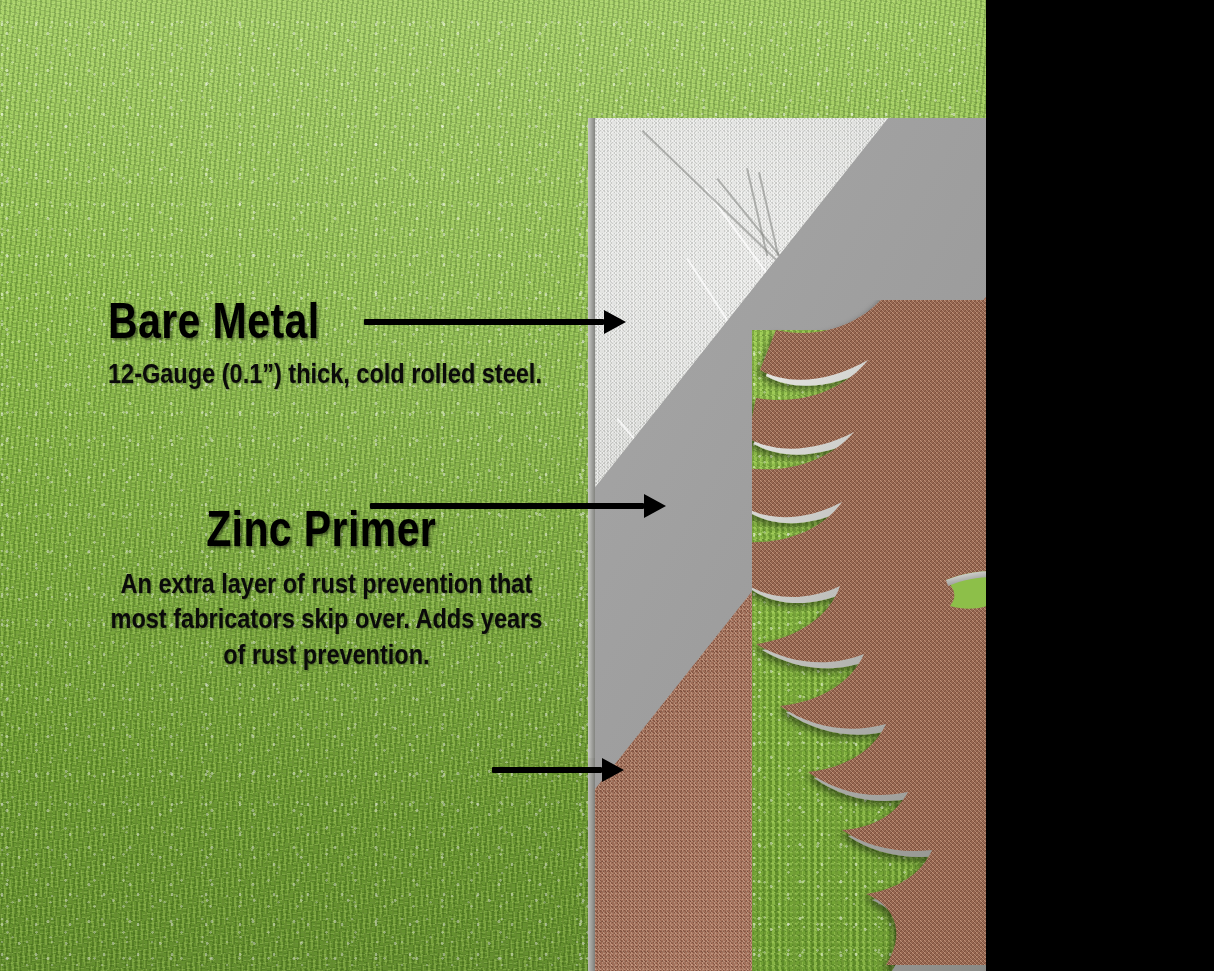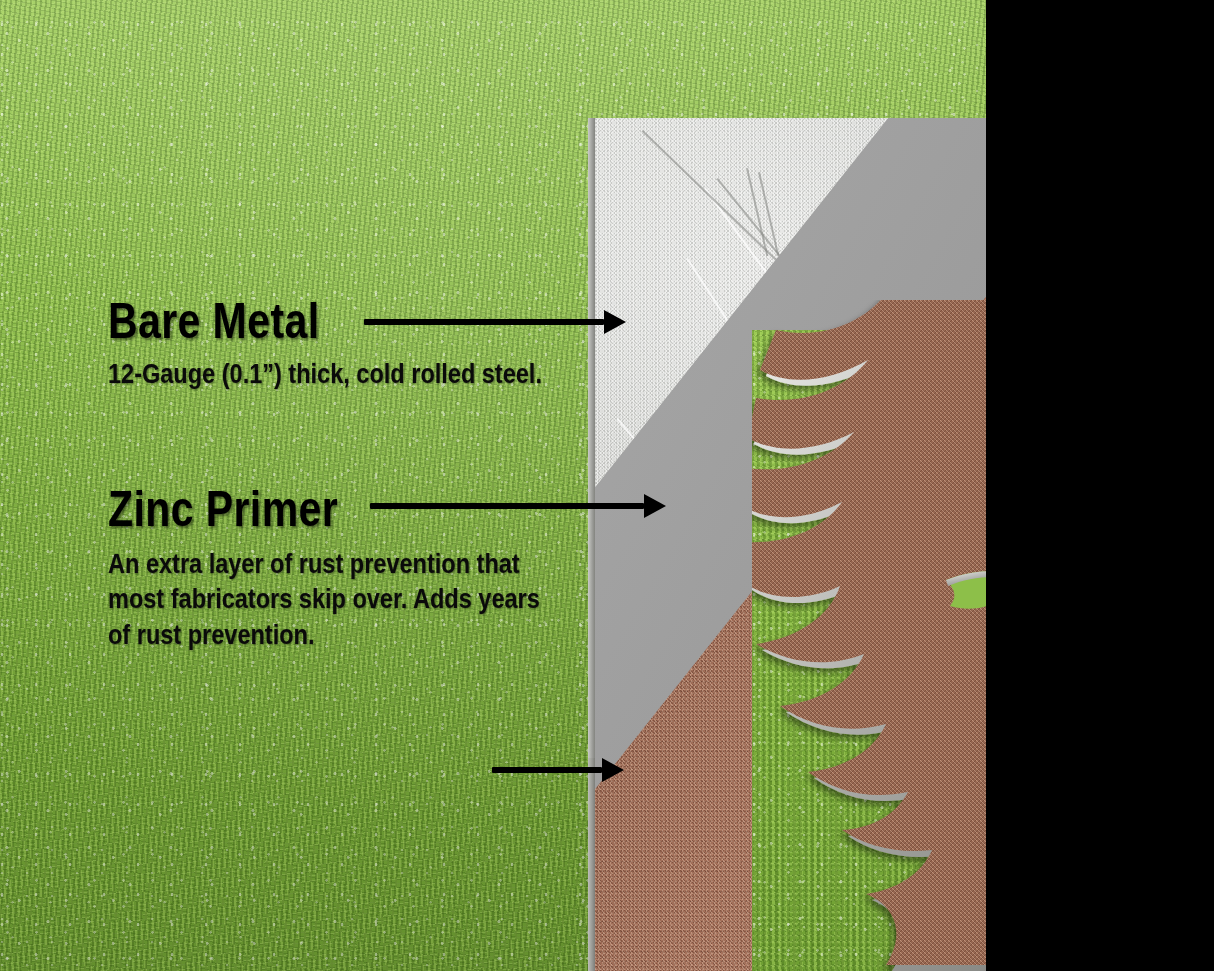--- a/index.html
+++ b/index.html
@@ -264,21 +264,21 @@
 
   <div class="callout" id="c1" style="left:108px;top:296px;">
     <h2>Bare Metal</h2>
     <p style="margin-top:10px;width:520px;">12-Gauge (0.1”) thick, cold rolled steel.</p>
   </div>
   <div class="arrow" style="left:364px;top:310px;width:262px;">
     <div class="shaft" style="width:240px;"></div>
     <div class="head" style="left:240px;"></div>
   </div>
 
-  <div class="callout" id="c2" style="left:108px;top:484px;">
+  <div class="callout" id="c2" style="left:108px;top:504px;text-align:center;">
     <h2>Zinc Primer</h2>
     <p style="margin-top:12px;width:520px;">An extra layer of rust prevention that most fabricators skip over. Adds years of rust prevention.</p>
   </div>
   <div class="arrow" style="left:370px;top:494px;width:296px;">
     <div class="shaft" style="width:274px;"></div>
     <div class="head" style="left:274px;"></div>
   </div>
 
   <div class="arrow" style="left:492px;top:758px;width:132px;">
     <div class="shaft" style="width:110px;"></div>

